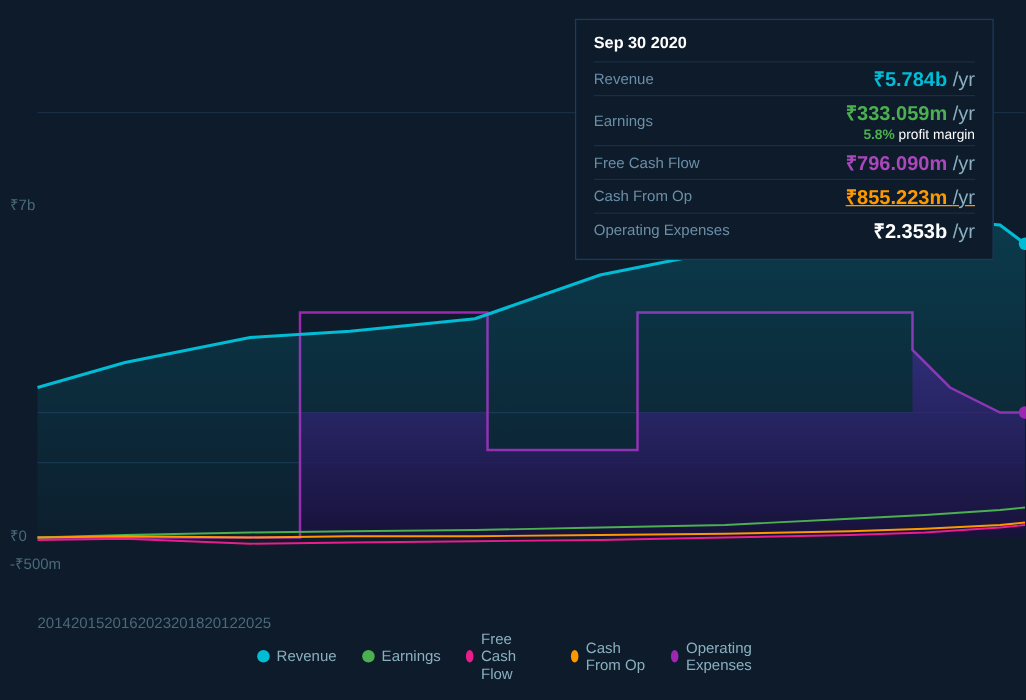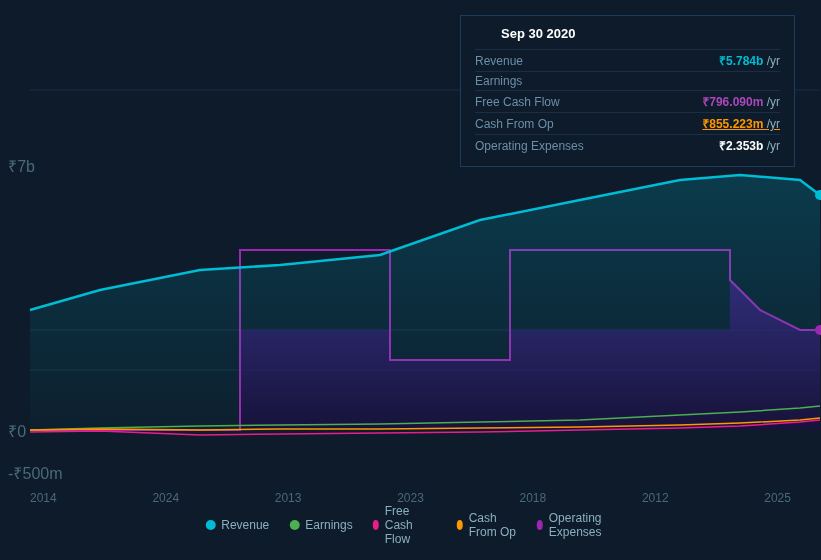--- a/index.html
+++ b/index.html
@@ -29,38 +29,37 @@
       padding: 10px 14px;
       width: 335px;
       z-index: 10;
     }
 
     .tooltip-title {
       color: #ffffff;
       font-size: 13px;
       font-weight: bold;
       margin-bottom: 8px;
-      margin-left: 26px;
     }
 
     .tooltip-row {
       display: flex;
       justify-content: space-between;
       align-items: center;
       padding: 2px 0;
       border-top: 1px solid #1a2e45;
     }
 
     .tooltip-label {
       color: #6b8fa8;
       font-size: 12px;
     }
 
     .tooltip-value {
-      font-size: 12px;
+      font-size: 16px;
       font-weight: bold;
     }
 
     .tooltip-value.cyan { color: #00bcd4; }
     .tooltip-value.green { color: #4caf50; }
     .tooltip-value.purple { color: #ab47bc; }
     .tooltip-value.orange { color: #ff9800; text-decoration: underline; }
     .tooltip-value.white { color: #ffffff; }
 
     .tooltip-sub {
@@ -72,32 +71,31 @@
 
     .tooltip-sub span {
       color: #4caf50;
       font-weight: bold;
     }
 
     
     .y-label {
       position: absolute;
       color: #4a6a7a;
-      font-size: 16px;
+      font-size: 12px;
       left: 8px;
     }
 
     
     .x-labels {
       position: absolute;
       bottom: 55px;
       left: 0;
       right: 0;
       display: flex;
-      justify-content: space-between;
       padding: 0 30px 0 30px;
     }
 
     .x-label {
       color: #4a6a7a;
       font-size: 12px;
     }
 
     
     .legend {
@@ -176,42 +174,46 @@
 
     <circle cx="820" cy="195" r="5" fill="#00bcd4"></circle>
 
     <circle cx="820" cy="330" r="5" fill="#9c27b0"></circle>
   </svg>
 
   <div class="y-label" style="top: 155px;">₹7b</div>
 
   <div class="y-label" style="top: 420px;">₹0</div>
 
-  <div class="y-label" style="top: 462px;">-₹500m</div>
+  <div class="y-label" style="top: 442px;">-₹500m</div>
 
   <div class="x-labels">
     <span class="x-label">2014</span>
-    <span class="x-label">2024</span>
-    <span class="x-label">2013</span>
+    <span class="x-label">2015</span>
+    <span class="x-label">2016</span>
     <span class="x-label">2023</span>
     <span class="x-label">2018</span>
     <span class="x-label">2012</span>
     <span class="x-label">2025</span>
   </div>
 
   <div class="tooltip">
     <div class="tooltip-title">Sep 30 2020</div>
 
     <div class="tooltip-row">
       <span class="tooltip-label">Revenue</span>
       <span class="tooltip-value cyan">₹5.784b <span style="color:#8ab0c0;font-weight:normal">/yr</span></span>
     </div>
 
     <div class="tooltip-row">
       <span class="tooltip-label">Earnings</span>
+      <div style="text-align:right">
+        <div class="tooltip-value green">₹333.059m <span style="color:#8ab0c0;font-weight:normal">/yr</span></div>
+        <div class="tooltip-sub"><span>5.8%</span> profit margin</div>
+      </div>
     </div>
 
     <div class="tooltip-row">
       <span class="tooltip-label">Free Cash Flow</span>
       <span class="tooltip-value purple">₹796.090m <span style="color:#8ab0c0;font-weight:normal">/yr</span></span>
     </div>
 
     <div class="tooltip-row">
       <span class="tooltip-label">Cash From Op</span>
       <span class="tooltip-value orange">₹855.223m <span style="color:#8ab0c0;font-weight:normal">/yr</span></span>

